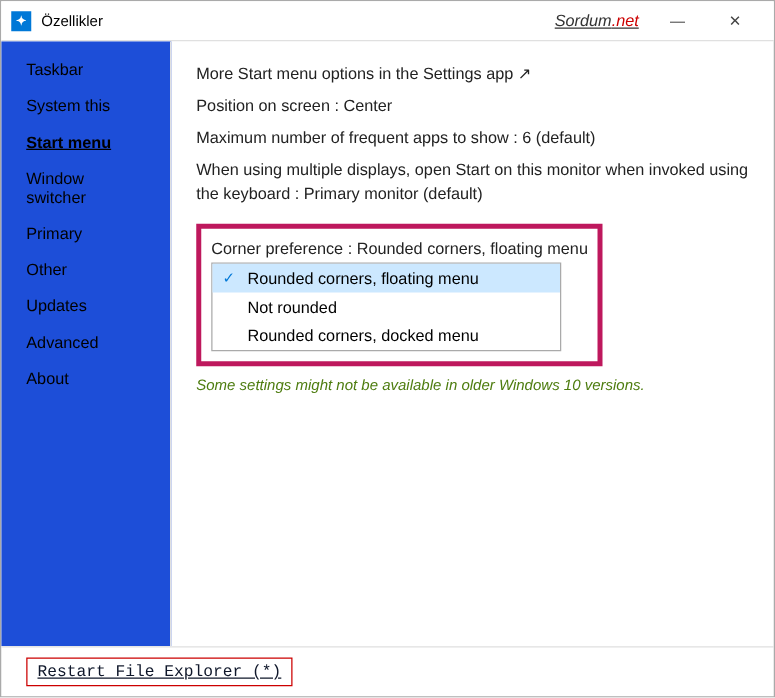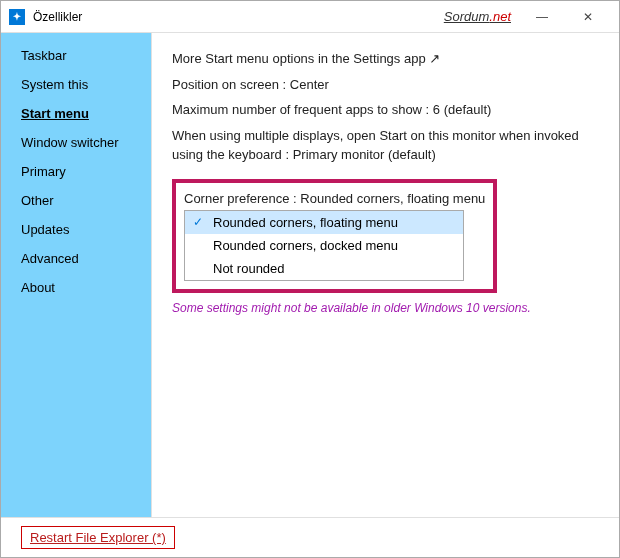--- a/index.html
+++ b/index.html
@@ -70,22 +70,22 @@
       font-size: 12px;
       color: #444;
     }
 
     .content {
       display: flex;
       flex: 1;
       overflow: hidden;
     }
     .sidebar {
-      width: 151px;
-      background: #7dd3fc;
+      width: 136px;
+      background: #1d4ed8;
       border-right: 1px solid #e0e0e0;
       padding: 8px 0;
       flex-shrink: 0;
     }
     .sidebar-item {
       padding: 7px 20px;
       cursor: pointer;
       font-size: 13px;
       color: #000;
       display: block;
@@ -137,37 +137,38 @@
       color: #000;
     }
     .dropdown-item .checkmark {
       width: 16px;
       margin-right: 4px;
       color: #0078d7;
       font-size: 12px;
     }
     .some-settings-note {
       font-size: 12px;
-      color: #a21caf;
+      color: #4d7c0f;
       margin-top: 8px;
       font-style: italic;
     }
     .footer {
       padding: 8px 20px;
       border-top: 1px solid #e0e0e0;
       flex-shrink: 0;
     }
     .restart-link {
       display: inline-block;
-      color: #b91c1c;
+      color: #0f172a;
       text-decoration: underline;
       cursor: pointer;
       border: 1px solid #c00;
       padding: 3px 8px;
       font-size: 13px;
+      font-family: Liberation Mono, monospace;
     }
   </style>
 </head>
 <body>
 
 <div class="window">
 
   <div class="title-bar">
     <div class="title-bar-icon">✦</div>
     <span class="title-bar-title">Özellikler</span>
@@ -193,25 +194,25 @@
       </div>
 
     <div class="main">
     <p class="info-line">More Start menu options in the Settings app ↗</p><p class="info-line">Position on screen : Center</p><p class="info-line">Maximum number of frequent apps to show : 6 (default)</p><p class="info-line">When using multiple displays, open Start on this monitor when invoked using the keyboard : Primary monitor (default)</p><div class="dropdown-container"><div class="dropdown-label">Corner preference : Rounded corners, floating menu</div><div class="dropdown-list">
             <div class="dropdown-item selected">
               <span class="checkmark">✓</span>
               <span>Rounded corners, floating menu</span>
             </div>
             <div class="dropdown-item">
               <span class="checkmark"></span>
-              <span>Rounded corners, docked menu</span>
+              <span>Not rounded</span>
             </div>
             <div class="dropdown-item">
               <span class="checkmark"></span>
-              <span>Not rounded</span>
+              <span>Rounded corners, docked menu</span>
             </div>
           </div></div><p class="some-settings-note">Some settings might not be available in older Windows 10 versions.</p></div>
   </div>
 
   <div class="footer">
     <span class="restart-link">Restart File Explorer (*)</span>
   </div>
 </div>
 
 </body></html>

